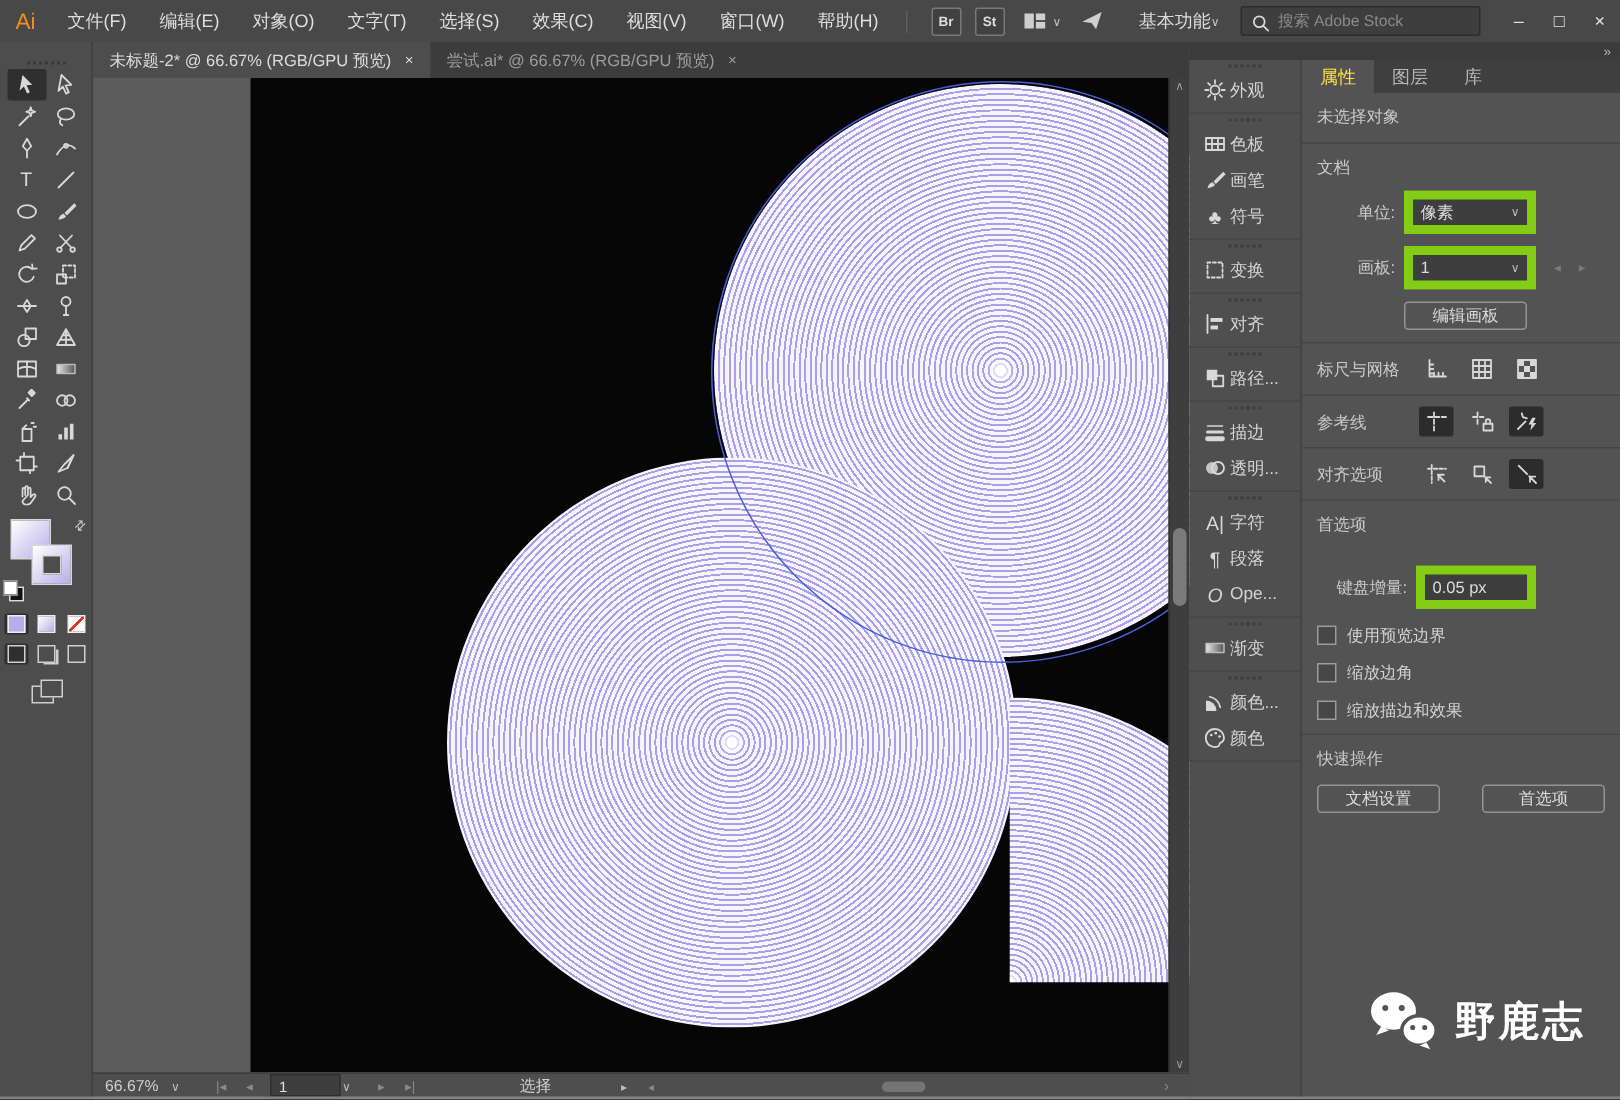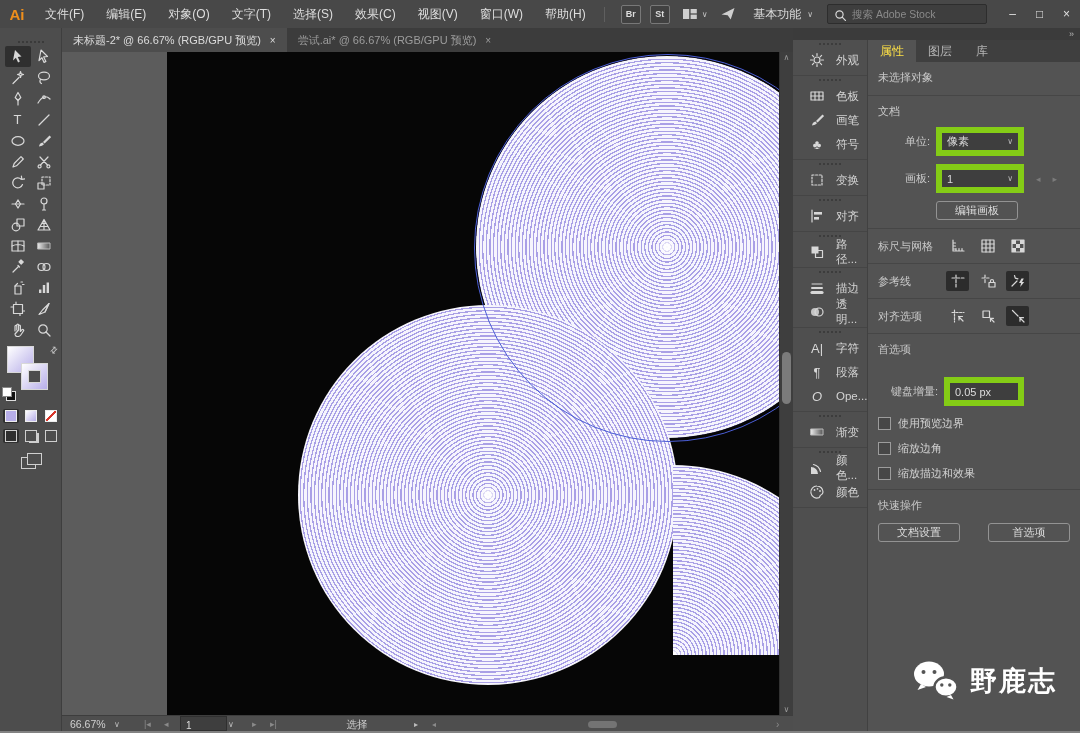--- a/index.html
+++ b/index.html
@@ -5,31 +5,31 @@
   html,body{margin:0;padding:0;background:#2b2b2b}
   #app{position:relative;width:1080px;height:733px;background:#535353;overflow:hidden;
        font-family:"Liberation Sans","DejaVu Sans",sans-serif;color:#d6d6d6;
        -webkit-font-smoothing:antialiased}
   svg{display:block}
   .ic{stroke:#d8d8d8;fill:none;stroke-width:1.2;stroke-linecap:round;stroke-linejoin:round}
 
   
   .menubar{position:absolute;left:0;top:0;width:1080px;height:28px;background:#484848;
            border-bottom:1px solid #353535;display:flex;align-items:center}
-  .ailogo{width:34px;text-align:center;color:#ef8f1c;font-weight:bold;font-size:15px}
+  .ailogo{width:34px;text-align:center;color:#ef8f1c;font-weight:normal;font-size:15px}
   .menu{display:flex}
   .mi{padding:4px 11px;font-size:12px;color:#dedede;line-height:28px;cursor:default}
   .vdiv{width:1px;height:15px;background:#5f5f5f;margin:0 7px}
   .badge{width:18px;height:17px;background:#414141;border:1px solid #787878;color:#ddd;
          font-size:9px;font-weight:bold;display:flex;align-items:center;justify-content:center;
          margin-left:9px;border-radius:2px}
   .tbicon{margin-left:12px;display:flex;align-items:center;gap:4px}
   .chev{font-size:8px;color:#c2c2c2}
   .mright{margin-left:auto;display:flex;align-items:center}
-  .workspace{display:flex;align-items:center;gap:6px;font-size:12px;color:#dcdcdc;margin-right:14px}
+  .workspace{display:flex;align-items:center;gap:0;font-size:12px;color:#dcdcdc;margin-right:14px}
   .searchbox{width:148px;height:18px;background:#3e3e3e;border:1px solid #2d2d2d;border-radius:2px;
              display:flex;align-items:center;padding:0 5px;gap:4px;margin-right:12px}
   .searchbox input{flex:1;background:transparent;border:0;outline:0;color:#bdbdbd;font-size:10.5px;
              font-family:inherit;min-width:0}
   .searchbox input::placeholder{color:#8b8b8b}
   .winbtn{width:27px;text-align:center;font-size:12px;color:#e0e0e0;line-height:28px}
 
   
   .tabbar{position:absolute;left:62px;top:28px;width:731px;height:24px;background:#3c3c3c;display:flex}
   .tab{display:flex;align-items:center;gap:9px;padding:0 11px;font-size:11px;color:#9d9d9d}
@@ -100,21 +100,21 @@
   .abfield{position:absolute;left:118px;top:2px;width:40px;height:13px;background:#3e3e3e;
            border:1px solid #2f2f2f;font-size:10px;color:#ddd;padding-left:5px;line-height:13px}
   .hthumb{position:absolute;left:526px;top:5px;width:29px;height:7px;background:#747474;border-radius:4px}
 
   
   .iconcol{position:absolute;left:793px;top:40px;width:75px;height:693px;background:#4f4f4f;
            border-right:1px solid #414141;box-sizing:border-box}
   .pgrp{border-bottom:1px solid #454545;padding-bottom:3px}
   .pdots{height:8px;display:flex;justify-content:center;align-items:center}
   .pdots i{width:22px;border-top:2px dotted #3c3c3c;display:block}
-  .pitem{height:24px;display:flex;align-items:center;gap:11px;padding-left:16px;font-size:11.5px;color:#d4d4d4}
+  .pitem{height:24px;display:flex;align-items:center;gap:2px;padding-left:9px;font-size:11.5px;color:#d4d4d4}
   .pitem .pic{width:16px;height:16px;display:flex;align-items:center;justify-content:center;flex:none}
   .pglyph{font-size:13px;color:#d8d8d8;line-height:1}
 
   
   .props{position:absolute;left:868px;top:40px;width:212px;height:693px;background:#535353;box-sizing:border-box}
   .ptabs{height:22px;background:#3f3f3f;display:flex}
   .ptab{padding:0 12px;font-size:12px;color:#b5b5b5;display:flex;align-items:center}
   .ptab.active{background:#535353;color:#fde047}
   .sec{border-bottom:1px solid #464646;padding:8px 10px;font-size:11px}
   .seclabel{color:#c9c9c9;margin-bottom:2px}

